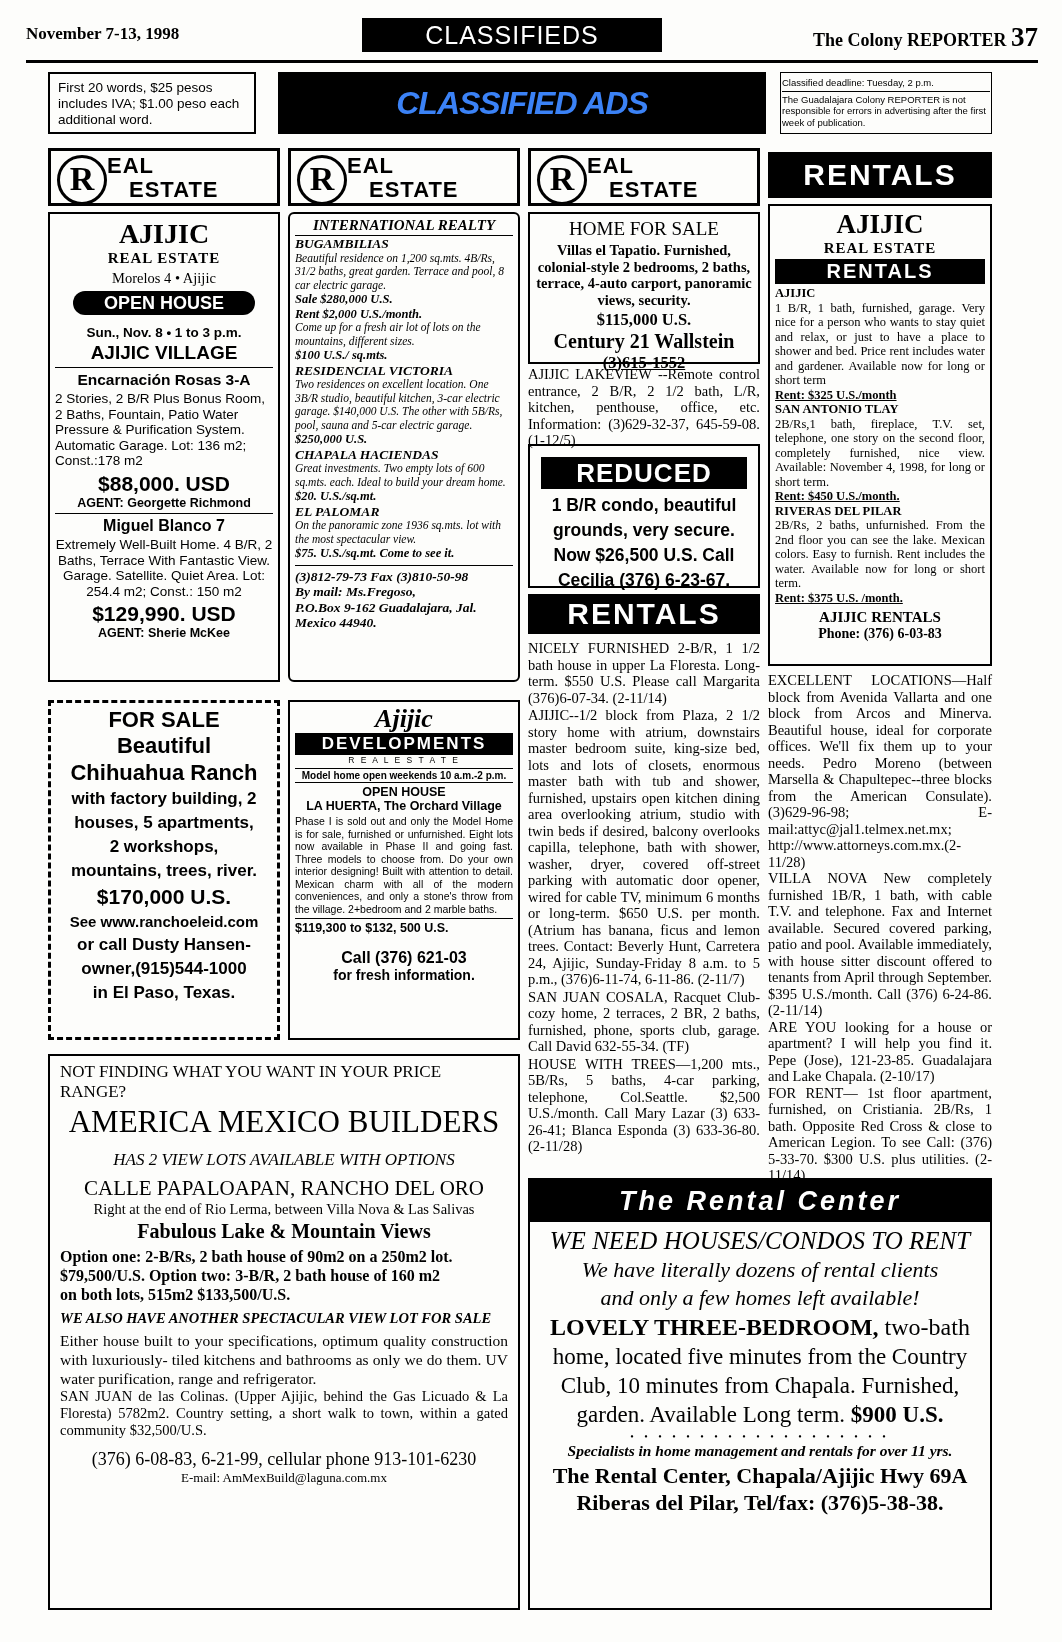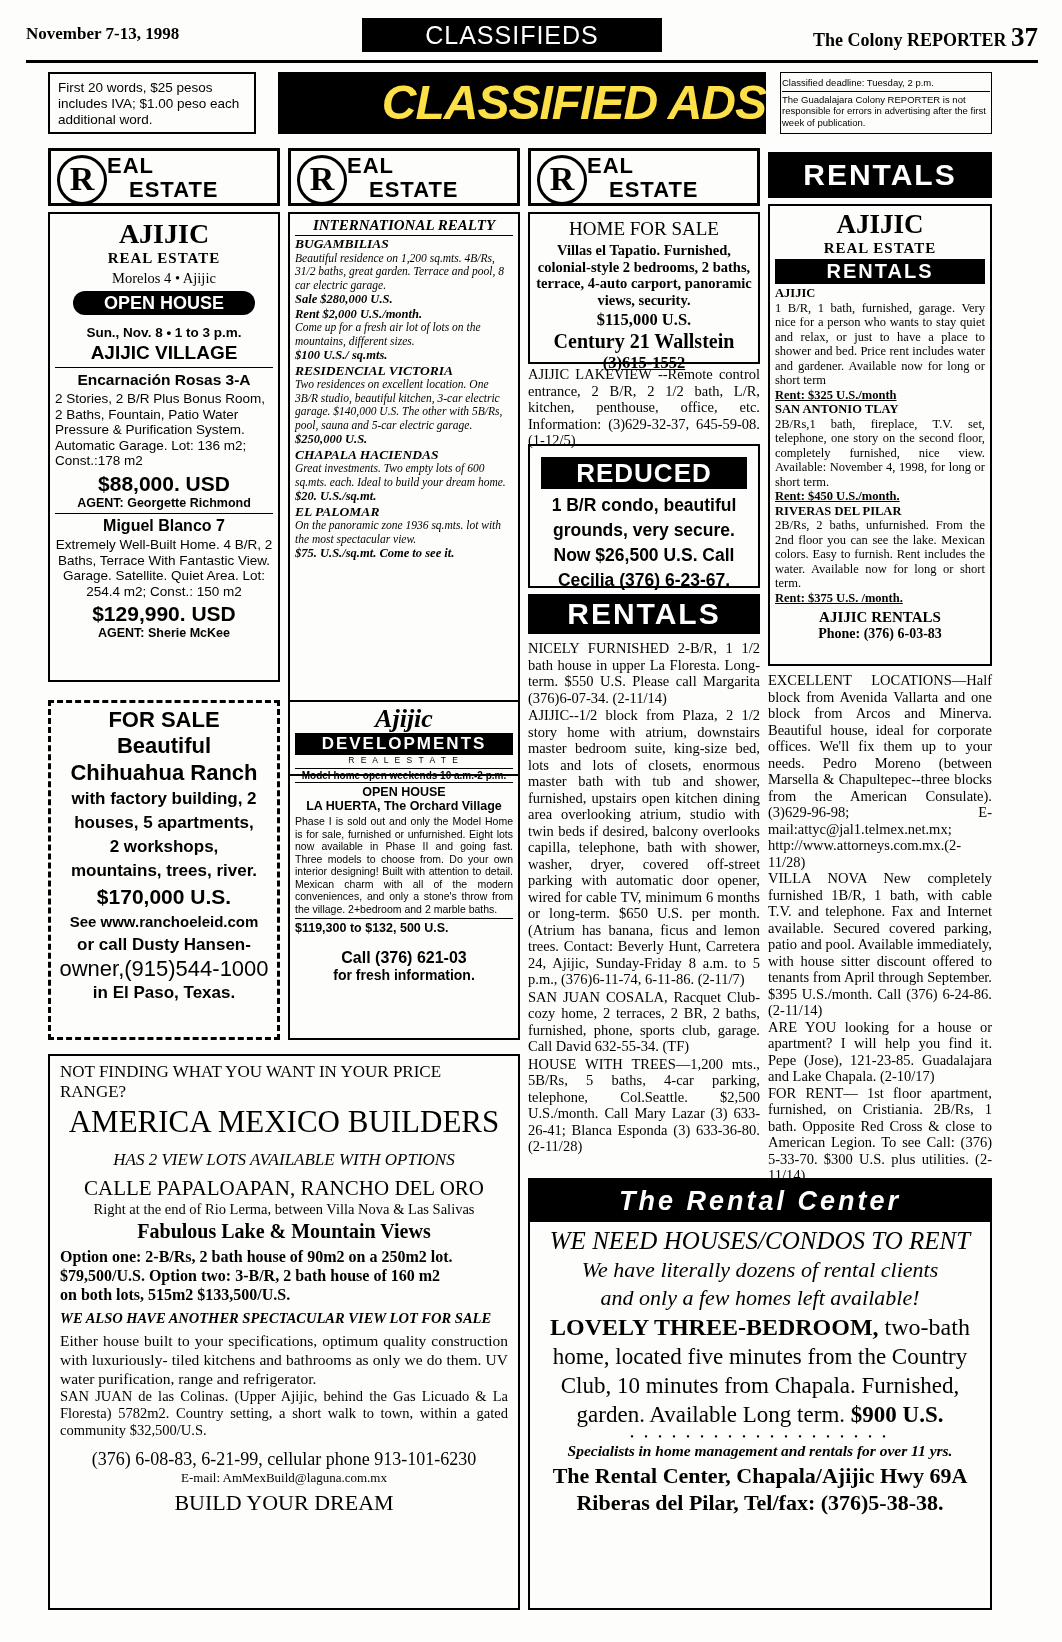--- a/index.html
+++ b/index.html
@@ -11,21 +11,21 @@
   .mh-date{position:absolute;left:0;top:6px;font-weight:bold;font-size:17px;}
   .mh-center{position:absolute;left:336px;top:0;width:300px;height:34px;background:#000;color:#fff;text-align:center;}
   .mh-center span{font-family:"Liberation Sans",sans-serif;font-size:25px;letter-spacing:1px;line-height:34px;}
   .mh-right{position:absolute;right:0;top:4px;font-weight:bold;font-size:18px;}
   .mh-right .pg{font-size:27px;}
   .rule{position:absolute;left:26px;top:60px;width:1012px;height:3px;background:#000;}
 
   
   .box-rates{position:absolute;left:48px;top:72px;width:208px;height:62px;border:2px solid #000;padding:6px 8px;box-sizing:border-box;font-family:"Liberation Sans",sans-serif;font-size:13.5px;line-height:16px;}
   .banner{position:absolute;left:278px;top:72px;width:488px;height:62px;background:#000;}
-  .banner span{display:block;color:#fde047;font-family:"Liberation Sans",sans-serif;font-style:italic;font-weight:bold;font-size:48px;text-align:right;line-height:62px;letter-spacing:-1px;}
+  .banner span{display:block;color:#3b82f6;font-family:"Liberation Sans",sans-serif;font-style:italic;font-weight:bold;font-size:32px;text-align:center;line-height:62px;letter-spacing:-1px;}
   .box-dead{position:absolute;left:780px;top:72px;width:212px;height:62px;border:1px solid #000;padding:4px 1px;box-sizing:border-box;font-family:"Liberation Sans",sans-serif;font-size:9.5px;line-height:11.5px;}
   .box-dead .d1{border-bottom:1px solid #000;padding-bottom:2px;margin-bottom:2px;}
 
   
   .sec{position:absolute;border:3px solid #000;box-sizing:border-box;height:58px;}
   .sec .rcircle{position:absolute;left:6px;top:4px;width:44px;height:44px;border:3px solid #000;border-radius:50%;font-family:"Liberation Serif",serif;font-size:34px;font-weight:bold;text-align:center;line-height:42px;}
   .sec .l1{position:absolute;left:56px;top:2px;font-family:"Liberation Sans",sans-serif;font-weight:bold;font-size:22px;letter-spacing:1px;}
   .sec .l2{position:absolute;left:78px;top:26px;font-family:"Liberation Sans",sans-serif;font-weight:bold;font-size:22px;letter-spacing:1px;}
 
   .secblack{position:absolute;background:#000;height:46px;border:3px solid #000;box-sizing:border-box;}
@@ -118,25 +118,25 @@
     <div class="ctr sans" style="font-size:22px;font-weight:bold;line-height:26px;">FOR SALE</div>
     <div class="ctr sans" style="font-size:22px;font-weight:bold;line-height:26px;">Beautiful</div>
     <div class="ctr sans" style="font-size:22px;font-weight:bold;line-height:28px;">Chihuahua Ranch</div>
     <div class="ctr sans" style="font-size:17px;font-weight:bold;line-height:24px;">with factory building, 2</div>
     <div class="ctr sans" style="font-size:17px;font-weight:bold;line-height:24px;">houses, 5 apartments,</div>
     <div class="ctr sans" style="font-size:17px;font-weight:bold;line-height:24px;">2 workshops,</div>
     <div class="ctr sans" style="font-size:17px;font-weight:bold;line-height:24px;">mountains, trees, river.</div>
     <div class="ctr sans" style="font-size:21px;font-weight:bold;line-height:28px;">$170,000 U.S.</div>
     <div class="ctr sans" style="font-size:15px;font-weight:bold;line-height:22px;">See www.ranchoeleid.com</div>
     <div class="ctr sans" style="font-size:17px;font-weight:bold;line-height:24px;">or call Dusty Hansen-</div>
-    <div class="ctr sans" style="font-size:22px;font-weight:normal;line-height:24px;">owner,(915)544-1000</div>
+    <div class="ctr sans" style="font-size:17px;font-weight:bold;line-height:24px;">owner,(915)544-1000</div>
     <div class="ctr sans" style="font-size:17px;font-weight:bold;line-height:24px;">in El Paso, Texas.</div>
   </div>
 
-  <div class="ad bx" style="left:288px;top:212px;width:232px;height:564px;padding:3px 5px;">
+  <div class="ad bx" style="left:288px;top:212px;width:232px;height:470px;padding:3px 5px;border-radius:6px;">
     <div class="i b" style="font-size:15px;text-align:center;border-bottom:1px solid #000;padding-bottom:1px;">INTERNATIONAL REALTY</div>
 
     <div>
       <div class="b i s13">BUGAMBILIAS</div>
       <div class="i s11">Beautiful residence on 1,200 sq.mts. 4B/Rs, 31/2 baths, great garden. Terrace and pool, 8 car electric garage.</div>
       <div class="b i s12">Sale $280,000 U.S.</div>
       <div class="b i s12">Rent $2,000 U.S./month.</div>
       <div class="i s11">Come up for a fresh air lot of lots on the mountains, different sizes.</div>
       <div class="b i s12">$100 U.S./ sq.mts.</div>
     </div>
@@ -152,20 +152,26 @@
       <div class="i s11">Great investments.  Two empty lots of 600 sq.mts. each.  Ideal to build your dream home.</div>
       <div class="b i s12">$20. U.S./sq.mt.</div>
     </div>
 
     <div>
       <div class="b i s13">EL PALOMAR</div>
       <div class="i s11">On the panoramic zone 1936 sq.mts. lot with the most spectacular view.</div>
       <div class="b i s12">$75. U.S./sq.mt.  Come to see it.</div>
     </div>
 
+    <div style="border-top:1px solid #000;margin-top:4px;padding-top:3px;">
+      <div class="b i s13">(3)812-79-73 Fax (3)810-50-98</div>
+      <div class="b i s13">By mail: Ms.Fregoso,</div>
+      <div class="b i s13">P.O.Box 9-162 Guadalajara, Jal.</div>
+      <div class="b i s13">Mexico 44940.</div>
+    </div>
   </div>
 
   <div class="ad bx" style="left:288px;top:700px;width:232px;height:340px;padding:3px 5px;">
     <div style="font-family:'Liberation Serif',serif;font-style:italic;font-weight:bold;font-size:26px;text-align:center;line-height:28px;">Ajijic</div>
     <div class="blackbar" style="font-size:17px;line-height:22px;letter-spacing:2px;">DEVELOPMENTS</div>
     <div class="ctr sans" style="font-size:8.5px;letter-spacing:2px;">R E A L   E S T A T E</div>
     <div class="ctr sans" style="font-size:10px;font-weight:bold;border-top:1px solid #000;border-bottom:1px solid #000;margin-top:3px;padding:1px 0;">Model home open weekends 10 a.m.-2 p.m.</div>
     <div class="ctr sans" style="font-size:12.5px;font-weight:bold;margin-top:2px;">OPEN HOUSE</div>
     <div class="ctr sans" style="font-size:12.5px;font-weight:bold;">LA HUERTA, The Orchard Village</div>
     <div class="sans justify" style="font-size:10.5px;line-height:12.5px;margin-top:2px;">Phase I is sold out and only the Model Home is for sale, furnished or unfurnished. Eight lots now available in Phase II and going fast. Three models to choose from. Do your own interior designing! Built with attention to detail.  Mexican charm with all of the modern conveniences, and only a stone's throw from the village. 2+bedroom and 2 marble baths.</div>
@@ -239,21 +245,20 @@
     <div class="ctr serif" style="font-size:14.5px;">Right at the end of Rio Lerma, between Villa Nova &amp; Las Salivas</div>
     <div class="ctr serif b" style="font-size:20px;margin-top:2px;">Fabulous Lake &amp; Mountain Views</div>
     <div class="serif b" style="font-size:16px;line-height:19px;margin-top:4px;">Option one: 2-B/Rs, 2 bath house of 90m2 on a 250m2 lot.</div>
     <div class="serif b" style="font-size:16px;line-height:19px;">$79,500/U.S. Option two: 3-B/R, 2 bath house of 160 m2</div>
     <div class="serif b" style="font-size:16px;line-height:19px;">on both lots, 515m2 $133,500/U.S.</div>
     <div class="serif b i" style="font-size:14.5px;margin-top:6px;">WE ALSO HAVE ANOTHER SPECTACULAR VIEW LOT FOR SALE</div>
     <div class="serif justify" style="font-size:15.5px;line-height:19px;margin-top:4px;">Either house built to your specifications, optimum quality construction with luxuriously- tiled kitchens and bathrooms as only we do them. UV water purification, range and refrigerator.</div>
     <div class="serif justify" style="font-size:14.5px;line-height:17px;">SAN JUAN de las Colinas. (Upper Ajijic, behind the Gas Licuado &amp; La Floresta) 5782m2. Country setting, a short walk to town, within a gated community $32,500/U.S.</div>
     <div class="ctr serif" style="font-size:18px;margin-top:10px;">(376) 6-08-83, 6-21-99, cellular phone 913-101-6230</div>
     <div class="ctr serif" style="font-size:13px;">E-mail: AmMexBuild@laguna.com.mx</div>
-    <div class="ctr serif" style="font-size:22px;margin-top:4px;">BUILD YOUR DREAM</div>
   </div>
 
   <div class="ad bx" style="left:528px;top:1178px;width:464px;height:432px;padding:0;">
     <div class="blackbar" style="font-size:27px;line-height:42px;letter-spacing:3px;font-style:italic;">The   Rental   Center</div>
     <div style="padding:4px 8px;">
       <div class="ctr serif i" style="font-size:25px;line-height:30px;">WE NEED HOUSES/CONDOS TO RENT</div>
       <div class="ctr serif i" style="font-size:22px;line-height:28px;">We have literally dozens of rental clients</div>
       <div class="ctr serif i" style="font-size:22px;line-height:28px;">and only a few homes left available!</div>
       <div class="ctr serif" style="font-size:24px;line-height:30px;">
         <span class="b">LOVELY THREE-BEDROOM,</span><span> two-bath</span>

